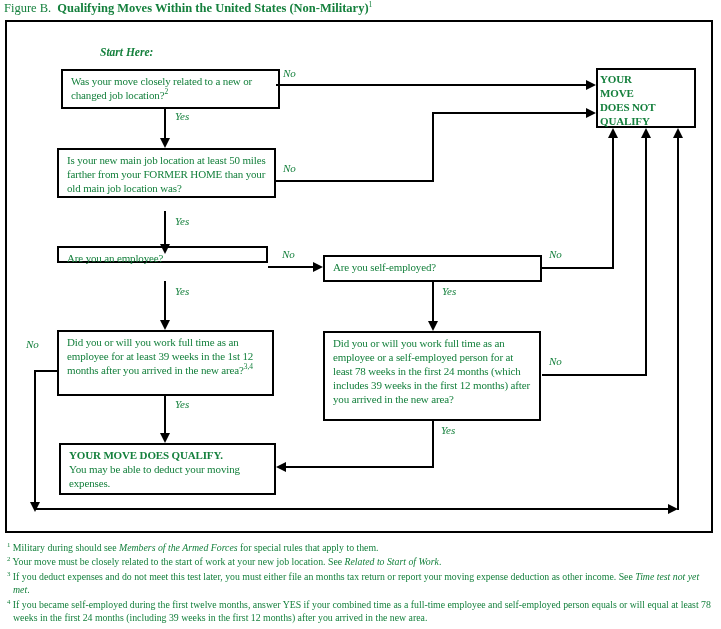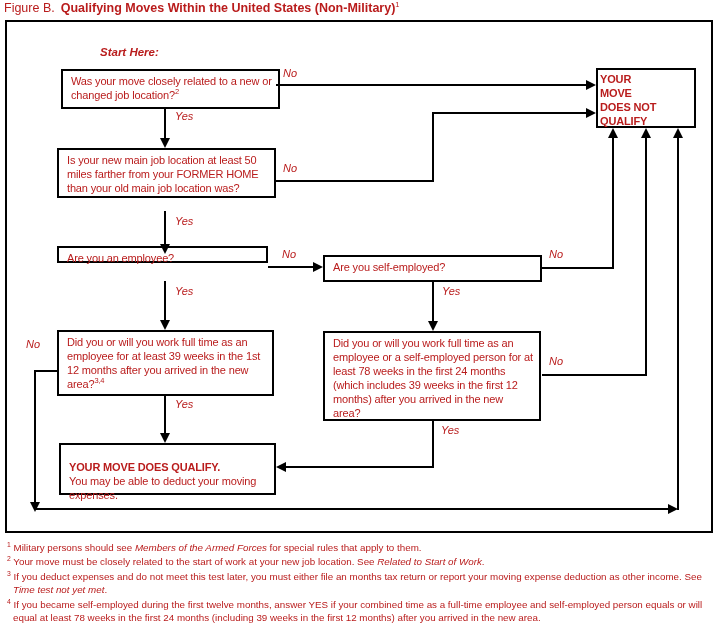--- a/index.html
+++ b/index.html
@@ -1,27 +1,27 @@
 <!DOCTYPE html>
 <html><head>
 <meta charset="utf-8">
 <style>
   html,body{margin:0;padding:0;background:#fff;}
-  .canvas{position:relative;width:721px;height:629px;background:#fff;color:#b91c1c;
-          font-family:Liberation Sans, sans-serif;overflow:hidden;}
+  .canvas{position:relative;width:721px;height:629px;background:#fff;color:#15803d;
+          font-family:Liberation Serif, serif;overflow:hidden;}
   .title{position:absolute;left:4px;top:1px;font-size:12.5px;white-space:nowrap;}
   .title .bold{font-weight:bold;margin-left:6px;}
   sup.ref{font-size:7.5px;vertical-align:super;line-height:0;}
   .frame{position:absolute;left:5px;top:20px;width:708px;height:513px;
          border:2px solid #000;box-sizing:border-box;}
   .start{position:absolute;left:100px;top:46px;font-size:11.5px;font-style:italic;font-weight:bold;}
   .box{position:absolute;border:2px solid #000;background:#fff;box-sizing:border-box;
        font-size:11px;line-height:14px;padding:3px 6px 3px 8px;letter-spacing:-0.15px;}
   .box.endbox{font-weight:bold;text-align:left;}
-  .box .head{font-weight:bold;display:block;margin-top:12px;}
+  .box .head{font-weight:bold;display:block;}
   .nq-line{display:block;}
   .hline{position:absolute;height:2px;background:#000;}
   .vline{position:absolute;width:2px;background:#000;}
   .arr{position:absolute;width:0;height:0;}
   .arr.r{border-top:5px solid transparent;border-bottom:5px solid transparent;border-left:10px solid #000;}
   .arr.l{border-top:5px solid transparent;border-bottom:5px solid transparent;border-right:10px solid #000;}
   .arr.d{border-left:5px solid transparent;border-right:5px solid transparent;border-top:10px solid #000;}
   .arr.u{border-left:5px solid transparent;border-right:5px solid transparent;border-bottom:10px solid #000;}
   .lbl{position:absolute;font-size:11px;font-style:italic;white-space:nowrap;}
   .footnotes{position:absolute;left:4px;top:541px;width:712px;font-size:9.8px;line-height:13.4px;}
@@ -130,19 +130,19 @@
   <div class="hline" style="left:542px;top:374px;width:105px;"></div>
   <div class="vline" style="left:645px;top:132px;height:244px;"></div>
   <div class="arr u" style="left:641px;top:128px;"></div>
 
   <div class="lbl" style="left:441px;top:424px;">Yes</div>
   <div class="vline" style="left:432px;top:421px;height:47px;"></div>
   <div class="hline" style="left:284px;top:466px;width:150px;"></div>
   <div class="arr l" style="left:276px;top:462px;"></div>
 
   <div class="footnotes">
-    <div class="fn"><sup>1</sup> <span>Military persons should see </span><span class="it">Members of the Armed Forces</span><span> for special rules that apply to them.</span></div>
+    <div class="fn"><sup>1</sup> <span>Military during should see </span><span class="it">Members of the Armed Forces</span><span> for special rules that apply to them.</span></div>
     <div class="fn"><sup>2</sup> <span>Your move must be closely related to the start of work at your new job location. See </span><span class="it">Related to Start of Work</span><span>.</span></div>
     <div class="fn"><sup>3</sup> <span>If you deduct expenses and do not meet this test later, you must either file an months tax return or report your moving expense deduction as other income. See </span><span class="it">Time test not yet met</span><span>.</span></div>
     <div class="fn"><sup>4</sup> <span>If you became self-employed during the first twelve months, answer YES if your combined time as a full-time employee and self-employed person equals or will equal at least 78 weeks in the first 24 months (including 39 weeks in the first 12 months) after you arrived in the new area.</span><span class="it"></span><span></span></div>
   </div>
 
 </div>
 
 </body></html>

